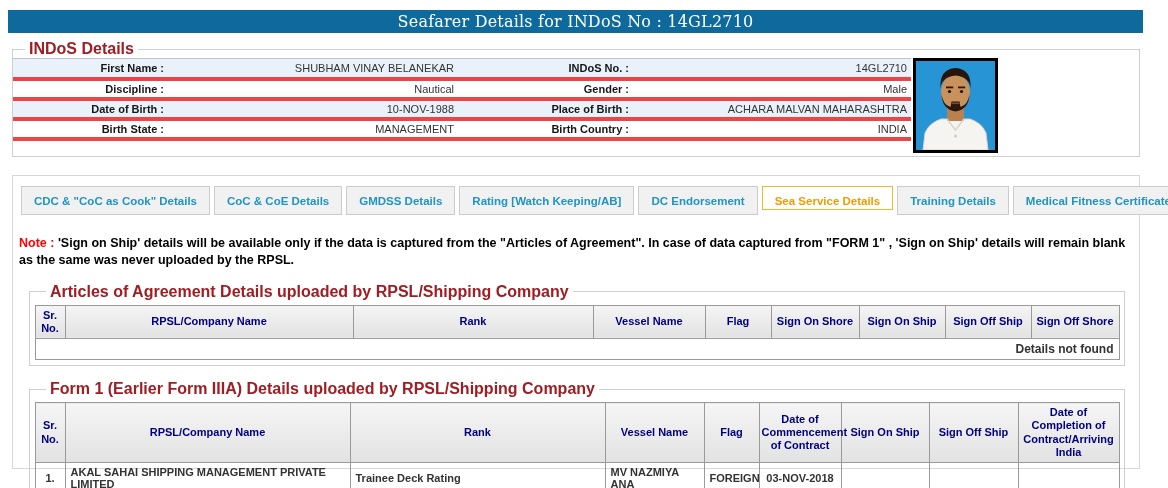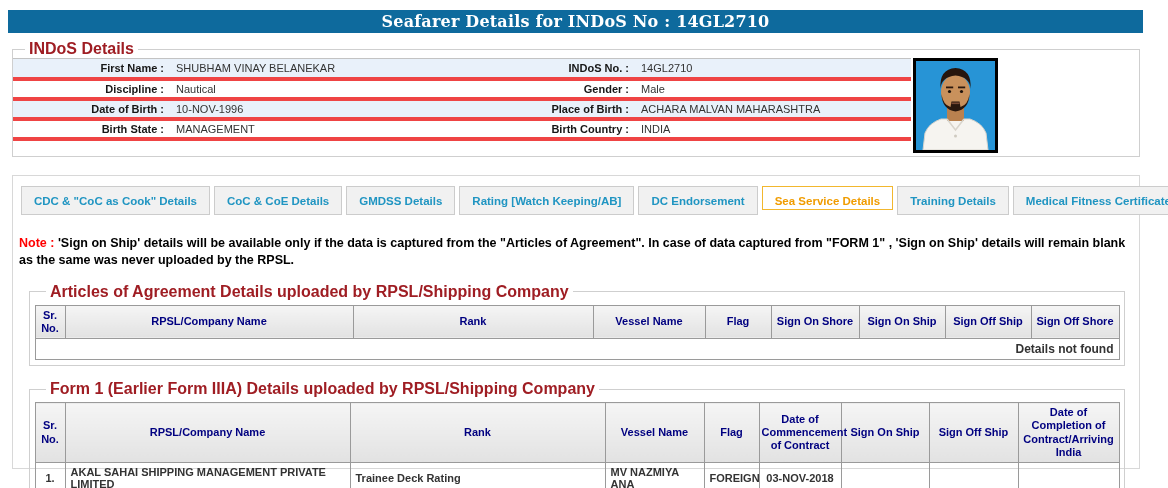--- a/index.html
+++ b/index.html
@@ -3,35 +3,35 @@
 <meta charset="utf-8">
 <style>
   * { box-sizing: border-box; margin: 0; padding: 0; }
   html,body { width: 1168px; height: 488px; background: #ffffff; overflow: hidden;
               font-family: "Liberation Sans", sans-serif; }
 
   
   .titlebar { margin: 10px 25px 0 8px; height: 23px; background: #0e6a9d;
               display: flex; align-items: center; justify-content: center; }
   .titlebar span { color: #ffffff; font-family: "DejaVu Serif", serif;
-                   font-weight: bold; font-size: 16px; letter-spacing: .2px; }
+                   font-weight: normal; font-size: 16px; letter-spacing: .2px; }
 
   
   fieldset { border: 1px solid #cfcfcf; }
   legend { color: #9f1d23; font-weight: bold; font-size: 16px; padding: 0 4px; margin-left: 12px; }
 
   .indos-fs { margin: 7px 28px 0 12px; padding: 0 0 3px 0; }
   .indos-inner { display: flex; align-items: flex-start; }
   .indos-table { width: 898px; border-collapse: collapse; table-layout: fixed; font-size: 11px; }
   .indos-table tr { height: 20px; }
   .indos-table tr.alt { background: #e9f1fa; }
   .indos-table tr td { border-bottom: 4px solid #ef4444; padding: 2px 4px; vertical-align: middle; }
   .indos-table tr:first-child td { border-top: 1px solid #c3c3c3; }
   .flabel { text-align: right; font-weight: bold; color: #161616; white-space: nowrap; }
-  .fvalue { text-align: left; color: #333333; padding-left: 8px !important; white-space: nowrap; margin-left: 6px; }
+  .fvalue { text-align: right; color: #333333; padding-left: 8px !important; white-space: nowrap; margin-left: 6px; }
 
   .photo { margin-left: 2px; width: 85px; height: 95px; border: 3px solid #000; background: #2794d6; }
 
   
   .panel { margin: 18px 28px 0 12px; border: 1px solid #d8d8d8; height: 294px;
            padding: 10px 0 0 0; }
 
   .tabs { display: flex; align-items: flex-start; gap: 4px; padding-left: 8px; }
   .tab { display: inline-block; background: #f1f1f1; border: 1px solid #cccccc;
          color: #2095c2; font-weight: bold; font-size: 11.5px; padding: 8px 12px 7px 12px;
@@ -80,21 +80,21 @@
         <td class="fvalue">14GL2710</td>
       </tr>
       <tr>
         <td class="flabel">Discipline :</td>
         <td class="fvalue">Nautical</td>
         <td class="flabel">Gender :</td>
         <td class="fvalue">Male</td>
       </tr>
       <tr class="alt">
         <td class="flabel">Date of Birth :</td>
-        <td class="fvalue">10-NOV-1996</td>
+        <td class="fvalue">10-NOV-1988</td>
         <td class="flabel">Place of Birth :</td>
         <td class="fvalue">ACHARA MALVAN MAHARASHTRA</td>
       </tr>
       <tr>
         <td class="flabel">Birth State :</td>
         <td class="fvalue">MANAGEMENT</td>
         <td class="flabel">Birth Country :</td>
         <td class="fvalue">INDIA</td>
       </tr>
     </tbody>

